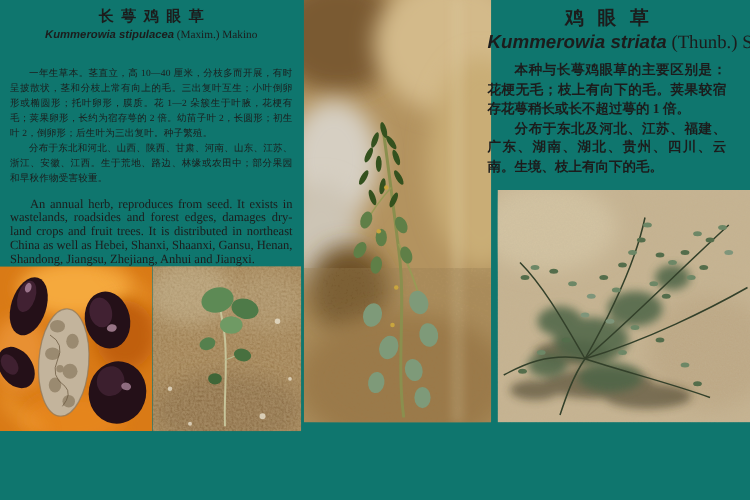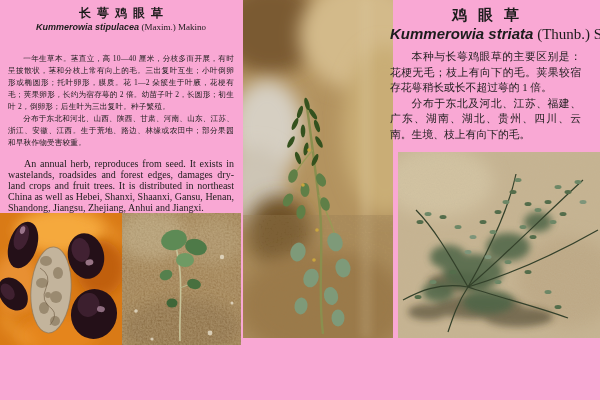--- a/index.html
+++ b/index.html
@@ -1,36 +1,36 @@
 <!DOCTYPE html>
 <html><head>
 <meta charset="utf-8">
 <style>
   html,body{margin:0;padding:0;background:#fff;}
-  .page{position:relative;width:600px;height:400px;background:#f9a8d4;overflow:hidden;
+  .page{position:relative;width:600px;height:400px;background:#0f766e;overflow:hidden;
         font-family:"Liberation Serif", serif;color:#1c1c1c;}
   .abs{position:absolute;}
   
   .article-left{left:0;top:0;width:243px;height:172px;padding:6px 9px 0 8px;box-sizing:border-box;}
   .article-left .title{text-align:center;font-weight:bold;font-size:12px;line-height:14px;
         letter-spacing:6px;text-indent:6px;}
   .latin{text-align:center;font-size:9px;line-height:11px;margin-top:2px;white-space:nowrap;}
   .latin .binomial{font-style:italic;font-weight:bold;font-family:"Liberation Sans",sans-serif;text-align:center;}
   .article-left .zh{font-size:7.6px;line-height:12px;text-align:justify;text-indent:2em;
         margin:0;letter-spacing:0.2px;}
   .article-left .zh.first{margin-top:20px;}
   .article-left .en{font-size:10px;line-height:11px;text-align:justify;text-indent:1.6em;
         margin:9px 0 0 0;}
   
   .article-right{left:384px;top:0;width:202px;height:150px;padding:6px 5px 0 6px;box-sizing:border-box;}
   .article-right .title{text-align:center;font-weight:bold;font-size:15px;line-height:19px;
         letter-spacing:11px;text-indent:11px;}
   .article-right .latin{font-size:15px;margin-top:3px;}
   .article-right .zh{font-size:10.8px;line-height:15.5px;text-align:justify;text-indent:2em;
-        margin:0;font-weight:400;}
+        margin:0;font-weight:700;}
   .article-right .zh.first{margin-top:9px;}
   
   .photo{position:absolute;overflow:hidden;}
   .photo svg{display:block;width:100%;height:100%;}
   .photo-main{left:243px;top:0;width:150px;height:338px;}
   .photo-seeds{left:0;top:213px;width:122px;height:132px;}
   .photo-seedling{left:122px;top:213px;width:119px;height:132px;}
   .photo-field{left:398px;top:152px;width:202px;height:186px;}
 </style>
 </head>

